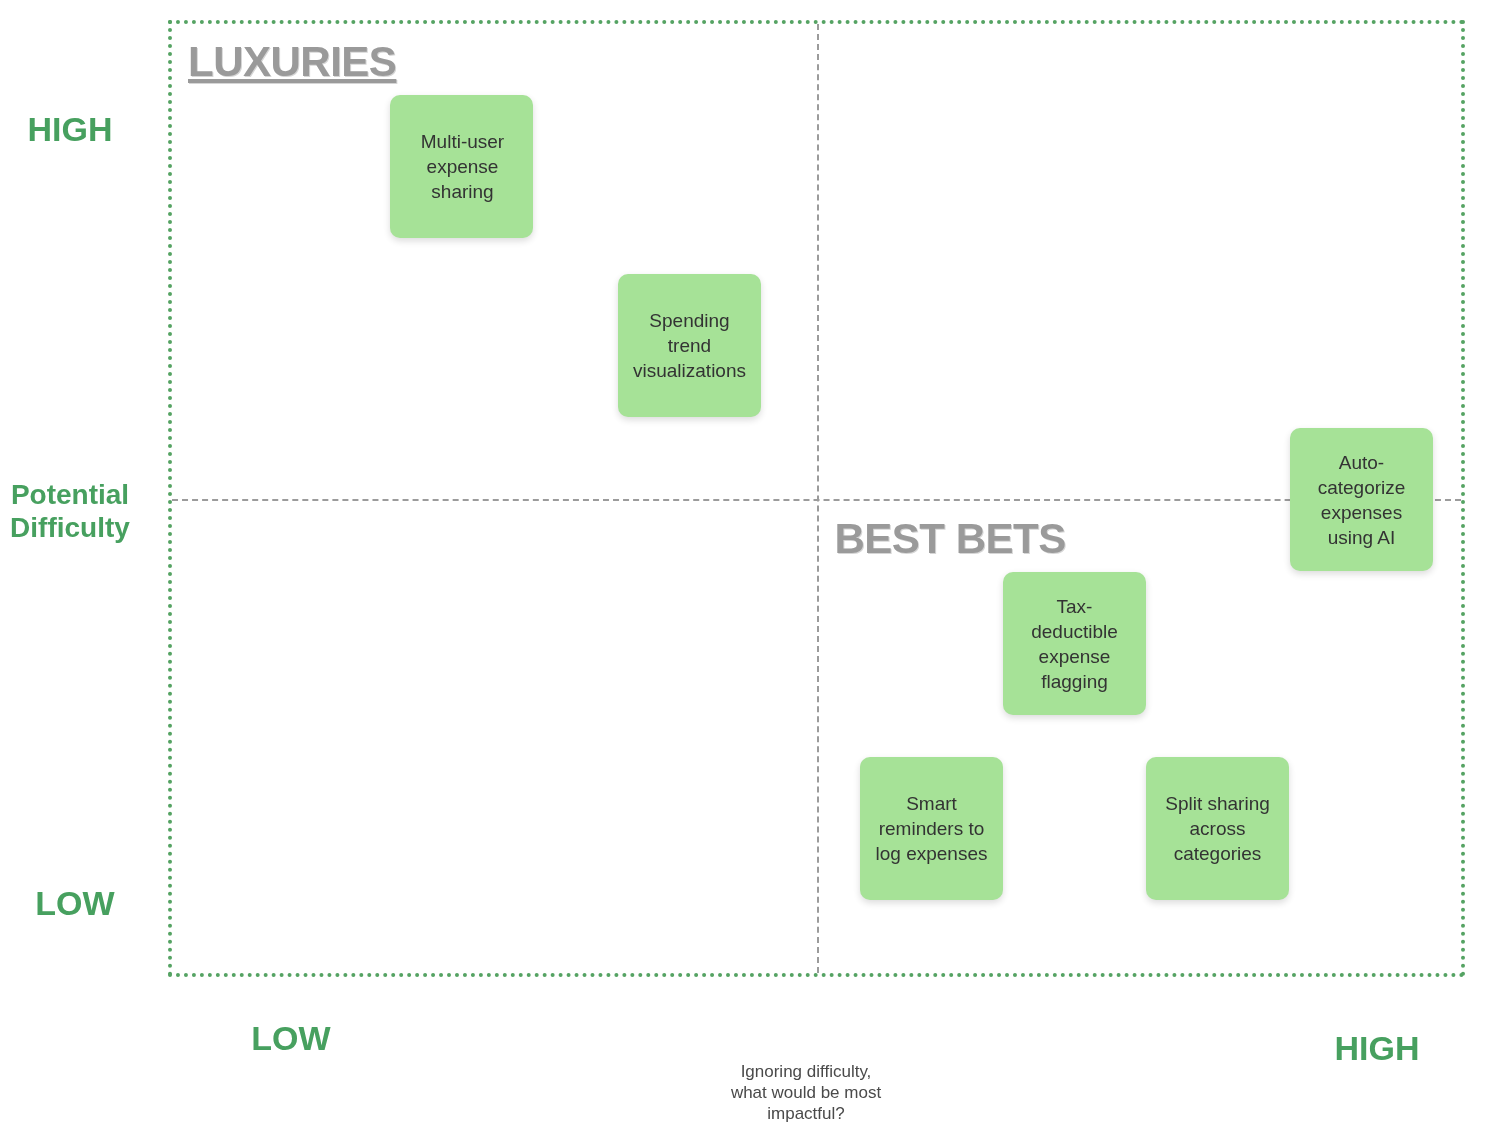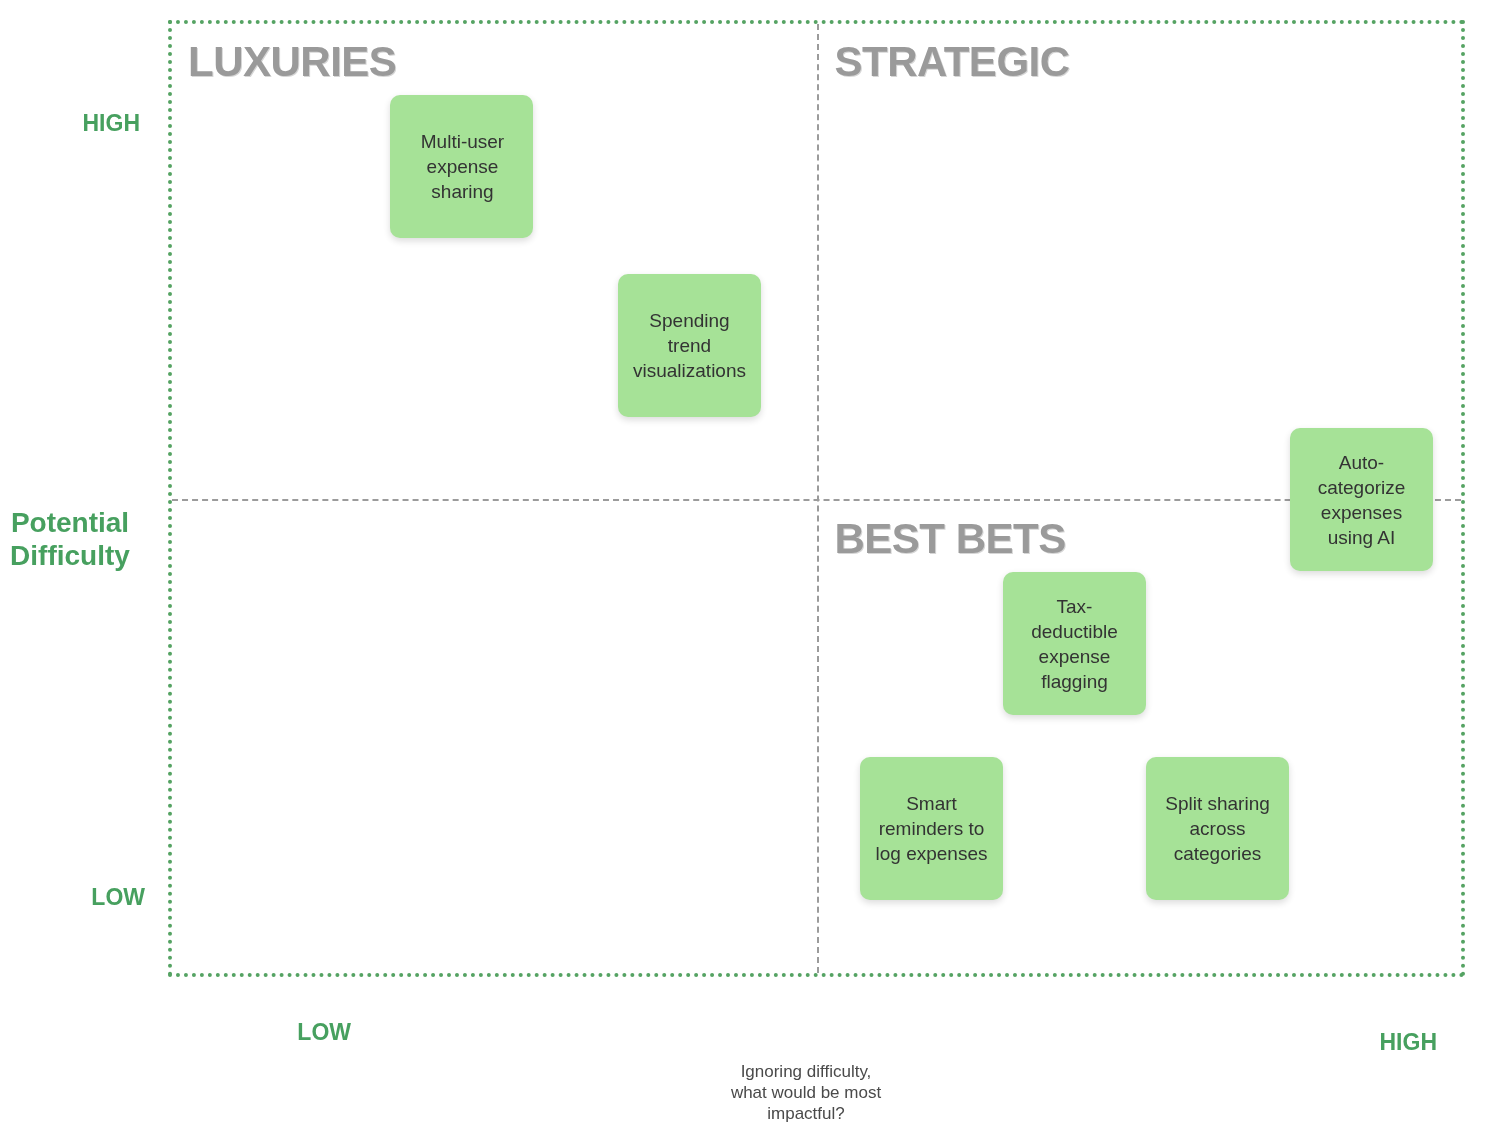--- a/index.html
+++ b/index.html
@@ -51,21 +51,21 @@
   }
   .q-label {
     position: absolute;
     font-size: 42px;
     font-weight: bold;
     letter-spacing: -0.5px;
     color: var(--header-gray);
     text-shadow: 1px 1px 0 #d6d6d6;
     white-space: nowrap;
   }
-  .q-label.tl { left: 16px;  top: 14px; }
+  .q-label.tl { left: 16px;  top: 14px; text-decoration: underline; }
   .q-label.tr { left: calc(50% + 18px); top: 14px; }
   .q-label.bl { left: 16px;  top: calc(50% + 16px); }
   .q-label.br { left: calc(50% + 18px); top: calc(50% + 16px); }
 
   
   .note {
     position: absolute;
     width: 143px;
     height: 143px;
     background: var(--note-bg);
@@ -79,45 +79,45 @@
     font-size: 19px;
     line-height: 25px;
     color: var(--note-text);
     cursor: grab;
     z-index: 5;
   }
 
   
   .axis-end {
     position: absolute;
-    font-size: 23px;
+    font-size: 34px;
     font-weight: bold;
     color: var(--accent);
-    text-align: right;
+    text-align: center;
   }
   .axis-title {
     position: absolute;
     font-size: 28px;
     font-weight: bold;
     color: var(--accent);
     text-align: center;
     line-height: 33px;
     white-space: pre-line;
   }
   .axis-caption {
     position: absolute;
     font-size: 17px;
     color: var(--caption-gray);
     text-align: center;
     line-height: 21px;
     white-space: pre-line;
   }
 
   .y-high    { left: 0;      top: 110px;  width: 140px; }
-  .y-title   { left: 0;      top: 478px;  width: 140px; margin-top: 28px; }
+  .y-title   { left: 0;      top: 478px;  width: 140px; }
   .y-caption { left: 0;      top: 555px;  width: 145px; }
   .y-low     { left: 5px;    top: 884px;  width: 140px; }
 
   .x-low     { left: 231px;  top: 1019px; width: 120px; }
   .x-title   { left: 642px;  top: 1018px; width: 400px; }
   .x-caption { left: 606px;  top: 1061px; width: 400px; }
   .x-high    { left: 1317px; top: 1029px; width: 120px; }
 </style>
 </head>
 <body>
@@ -126,21 +126,20 @@
 
   <div class="axis-end y-high">HIGH</div>
   <div class="axis-title y-title">Potential
 Difficulty</div>
   <div class="axis-end y-low">LOW</div>
 
   <div class="matrix-box">
     <div class="divider-v"></div>
     <div class="divider-h"></div>
     <div class="q-label tl">LUXURIES</div>
-    <div class="q-label tr">STRATEGIC</div>
     <div class="q-label br">BEST BETS</div>
   </div>
 
   <div>
       <div class="note" style="left: 390px; top: 95px; padding-left: 16px;">Multi-user expense sharing</div>
       <div class="note" style="left: 618px; top: 274px;">Spending trend visualizations</div>
       <div class="note" style="left: 1290px; top: 428px;">Auto-categorize expenses using AI</div>
       <div class="note" style="left: 1003px; top: 572px;">Tax-deductible expense flagging</div>
       <div class="note" style="left: 860px; top: 757px;">Smart reminders to log expenses</div>
       <div class="note" style="left: 1146px; top: 757px;">Split sharing across categories</div>

